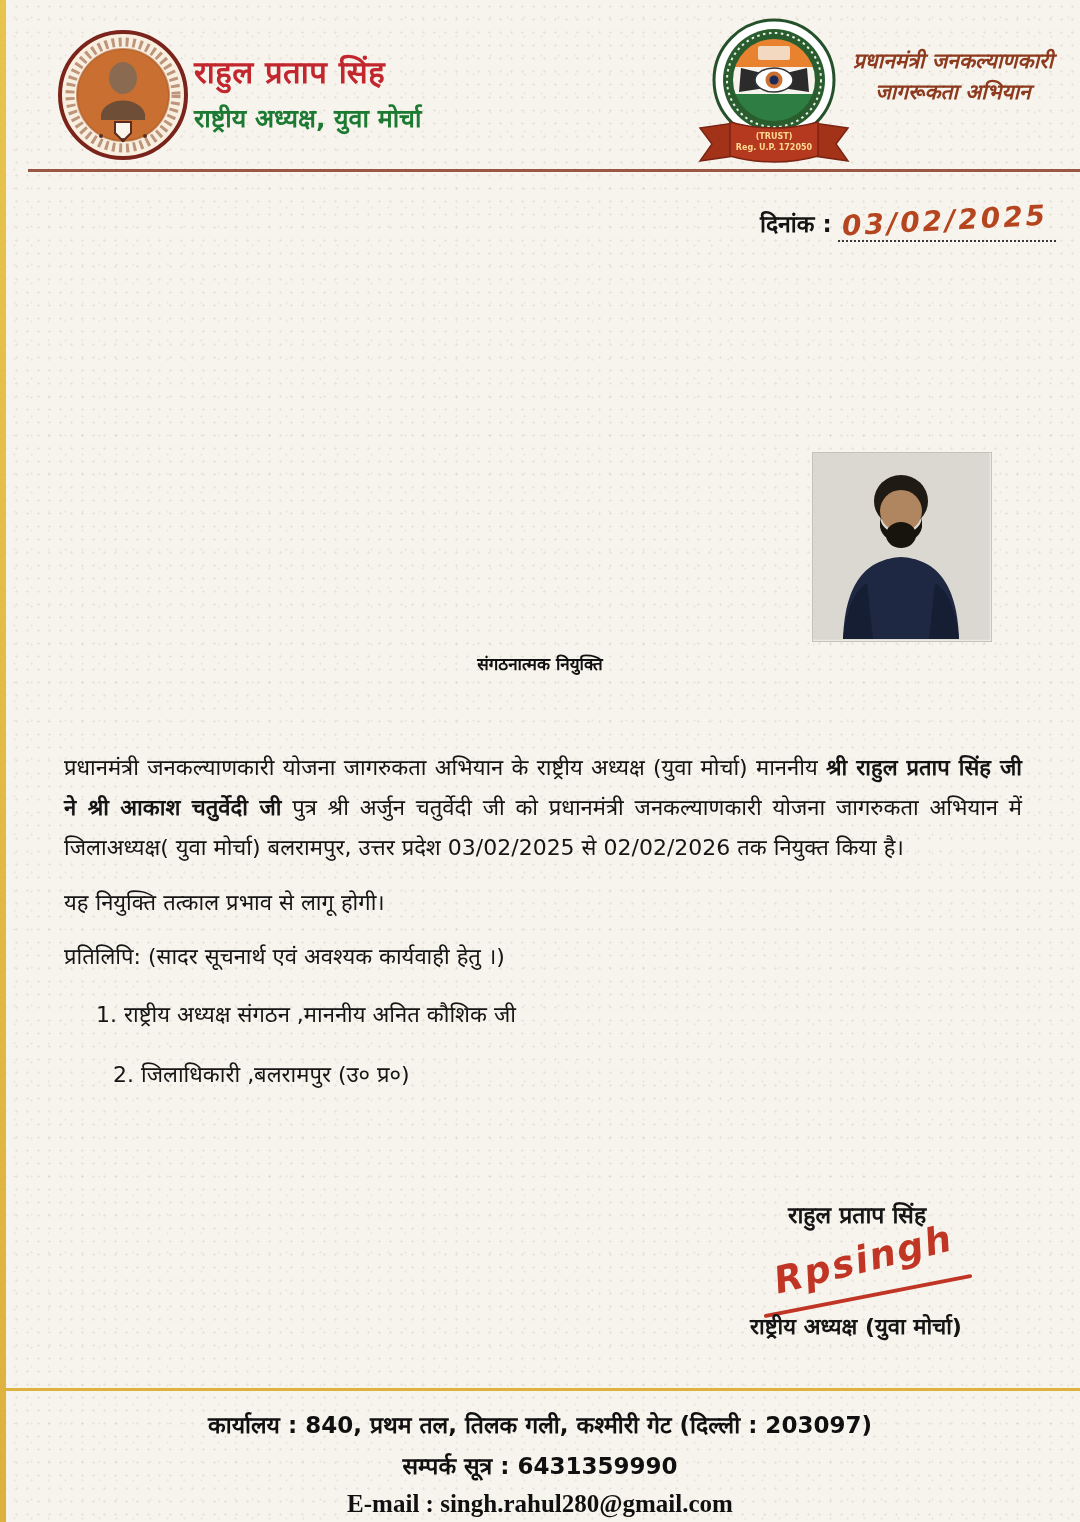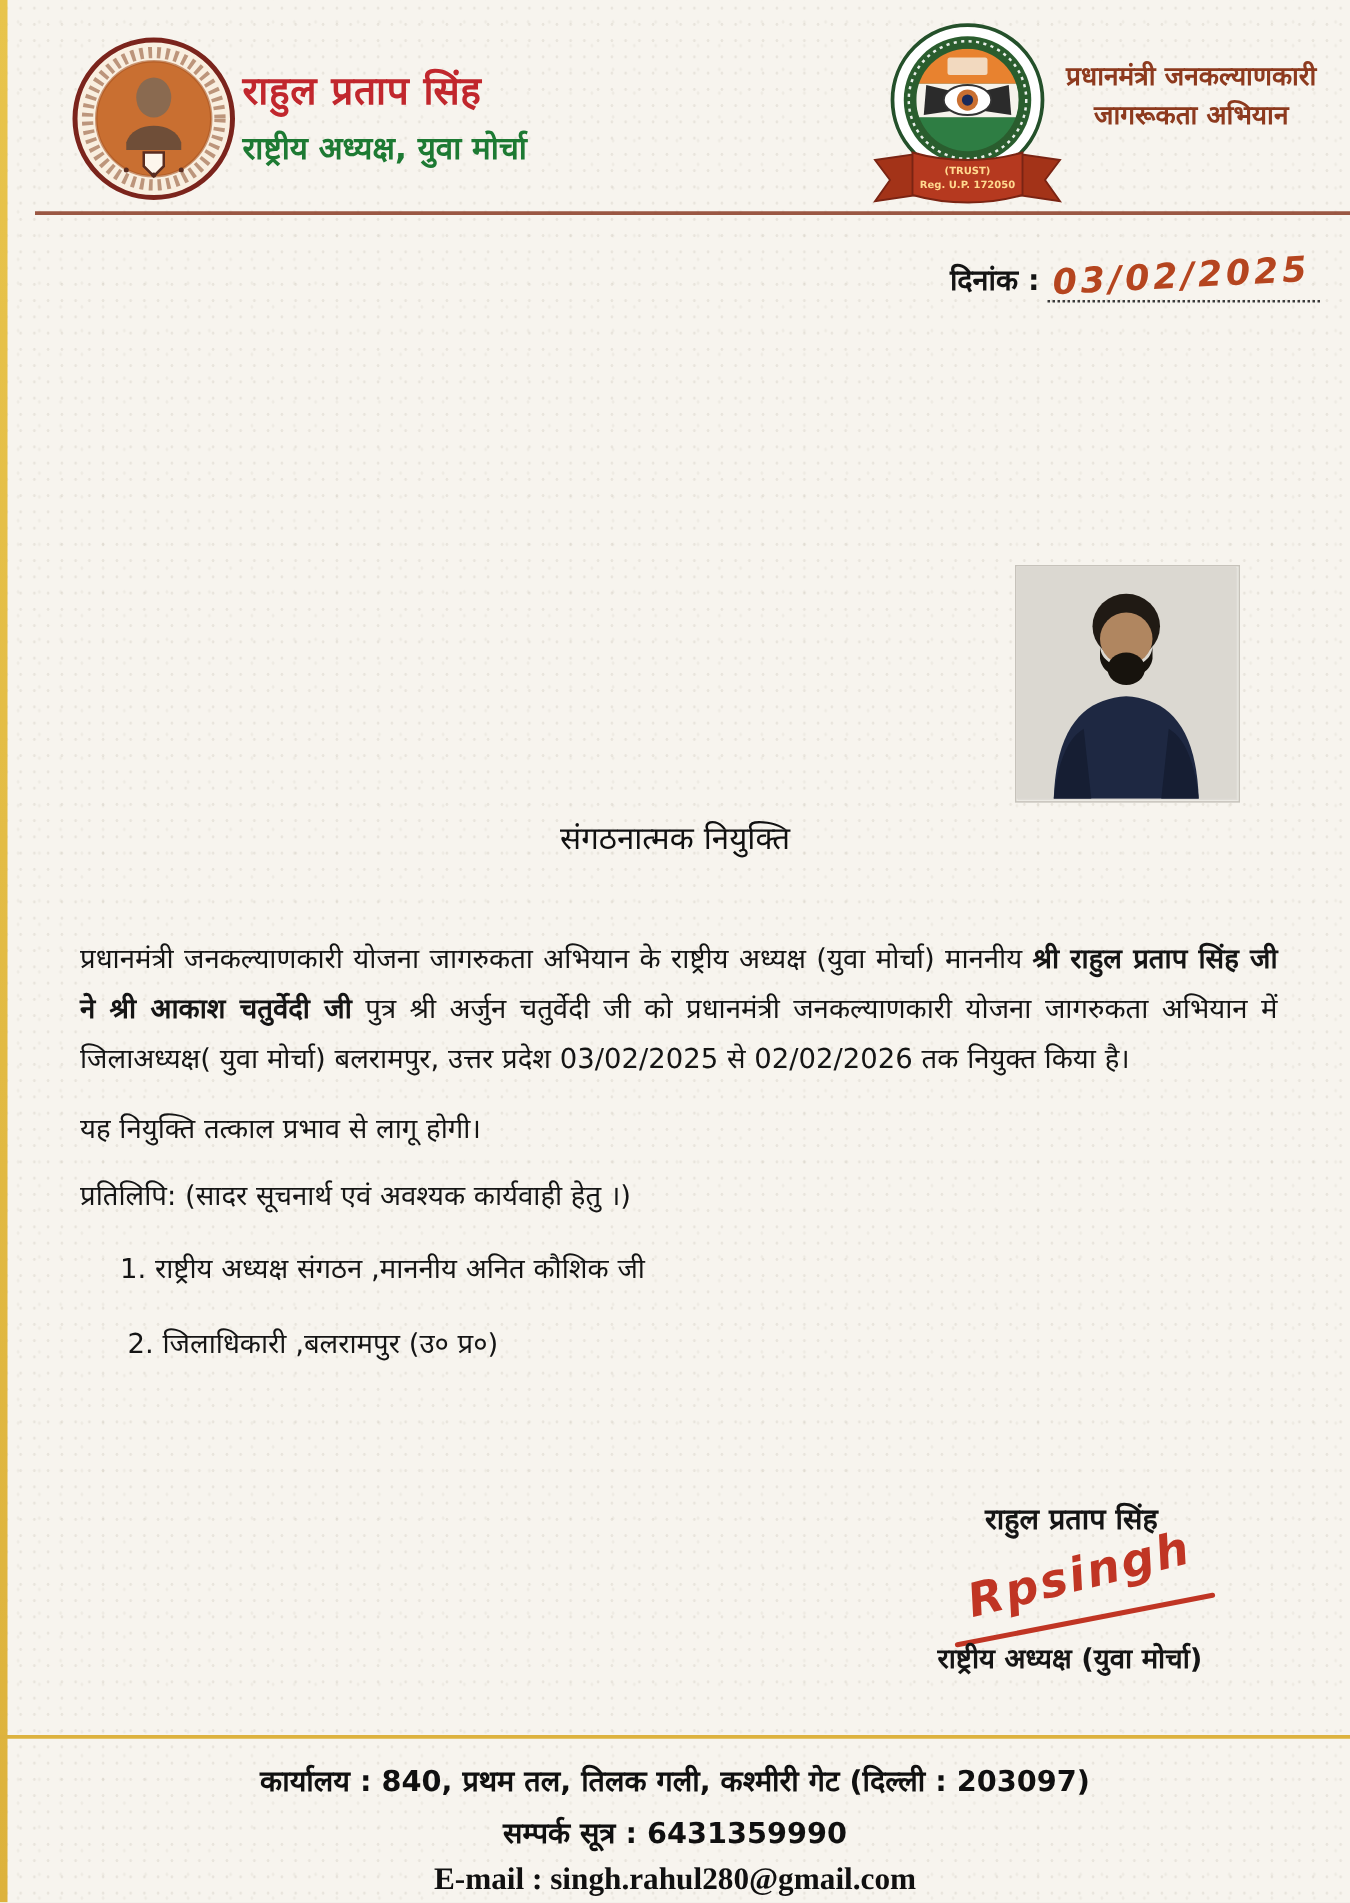--- a/index.html
+++ b/index.html
@@ -19,43 +19,43 @@
   .header-rule{position:absolute;left:28px;right:0;top:169px;height:3px;background:#8a3b24;opacity:.85;}
 
   .logo-left{position:absolute;left:56px;top:26px;}
   .header-left-text{position:absolute;left:194px;top:50px;}
   .hl-name{font-size:31px;font-weight:bold;color:#c1272d;letter-spacing:.5px;}
   .hl-sub{font-size:25px;font-weight:bold;color:#1d7a33;margin-top:8px;text-align:center;}
 
   .logo-right{position:absolute;left:698px;top:16px;}
   .header-right-text{
     position:absolute;left:843px;top:46px;width:220px;text-align:center;
-    color:#8d3a1e;font-weight:bold;font-size:21px;line-height:31px;
+    color:#8d3a1e;font-weight:bold;font-size:21px;line-height:31px;font-style:italic;
   }
 
   .date-block{position:absolute;right:24px;top:206px;font-size:23px;white-space:nowrap;}
   .date-label{font-weight:bold;color:#141414;}
   .date-underline{display:inline-block;border-bottom:2px dotted #3a3a3a;padding:0 8px 1px 4px;margin-left:6px;}
   .date-value{display:inline-block;color:#b5451f;font-size:28px;font-style:italic;font-weight:bold;
     letter-spacing:3px;transform:rotate(-3deg) translateY(-2px);}
 
   .photo-frame{position:absolute;left:812px;top:452px;width:178px;height:188px;
     background:#dfdcd6;border:1px solid #c6c2ba;box-shadow:0 0 0 1px #eceae4 inset;}
 
   .doc-title{position:absolute;left:0;top:652px;width:100%;text-align:center;
-    font-size:25px;font-weight:normal;color:#101010;}
+    font-size:17px;font-weight:bold;color:#101010;}
 
   .body-text{position:absolute;left:64px;right:58px;top:748px;
     font-size:22px;line-height:40px;text-align:justify;color:#151515;}
   .seg-bold{font-weight:bold;}
 
   .para-effect{position:absolute;left:64px;top:886px;font-size:22px;}
   .para-copy{position:absolute;left:64px;top:940px;font-size:22px;}
   .copy-item-1{position:absolute;left:96px;top:998px;font-size:22px;}
-  .copy-item-2{position:absolute;left:102px;top:1058px;font-size:22px;}
+  .copy-item-2{position:absolute;left:113px;top:1058px;font-size:22px;}
 
   .sign-name{position:absolute;left:788px;top:1198px;font-size:23px;font-weight:bold;}
   .sign-script{position:absolute;left:772px;top:1238px;color:#c03524;font-size:37px;
     font-style:italic;font-weight:bold;letter-spacing:2px;transform:rotate(-14deg);}
   .sign-line{position:absolute;left:762px;top:1294px;width:212px;height:4px;background:#c03524;
     transform:rotate(-11deg);border-radius:2px;}
   .sign-title{position:absolute;left:750px;top:1310px;font-size:22px;font-weight:bold;}
 
   .footer-rule{position:absolute;left:0;right:0;top:1388px;height:3px;background:#ddb23e;}
   .footer{position:absolute;left:0;top:1408px;width:100%;text-align:center;color:#101010;}

